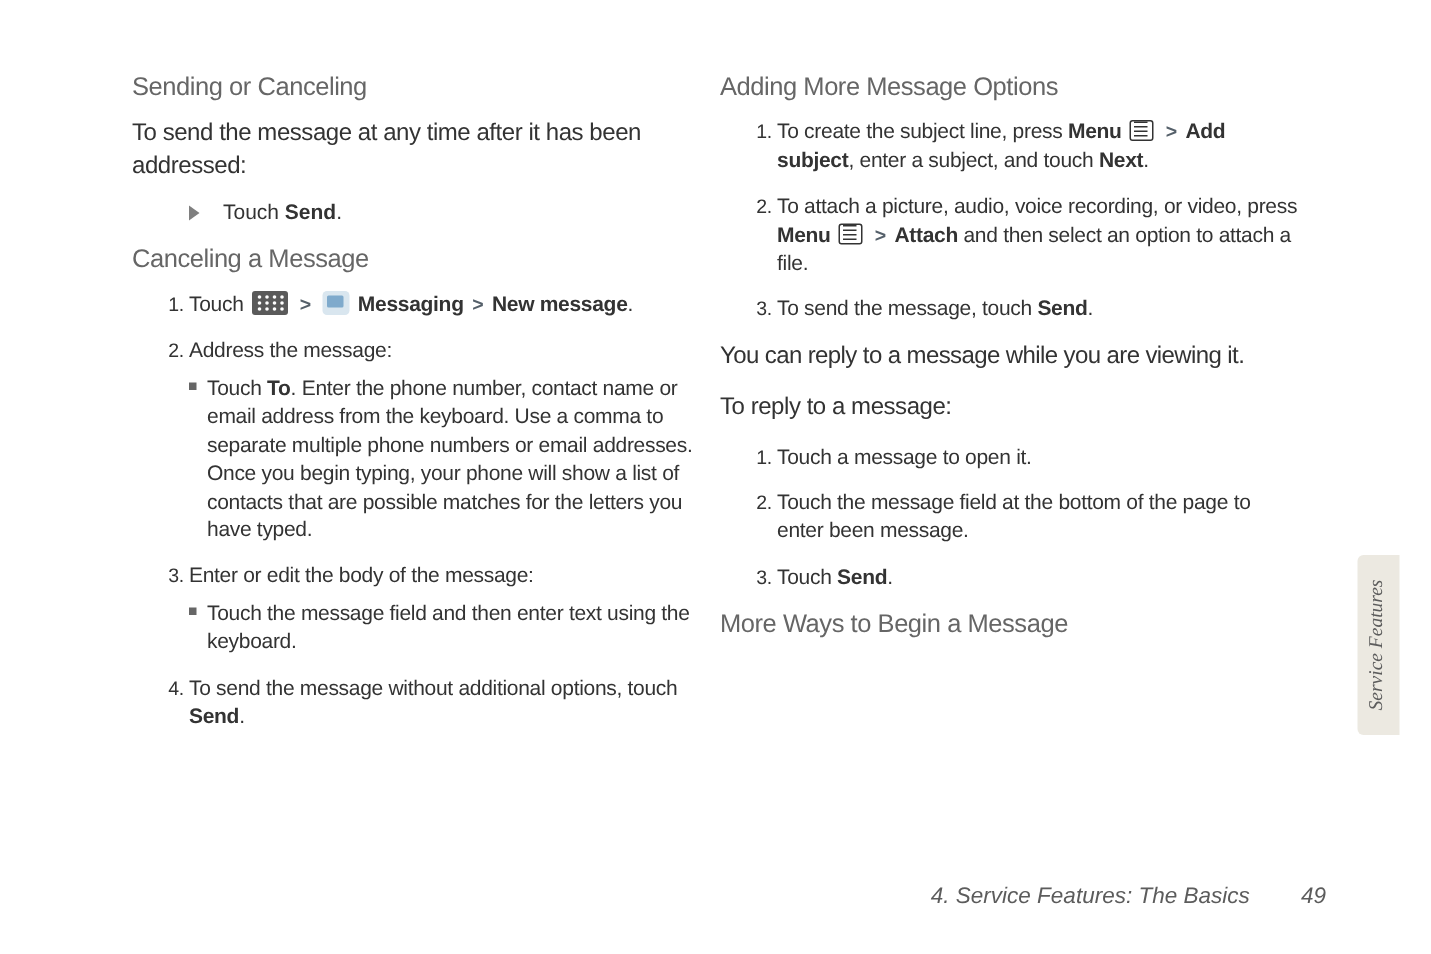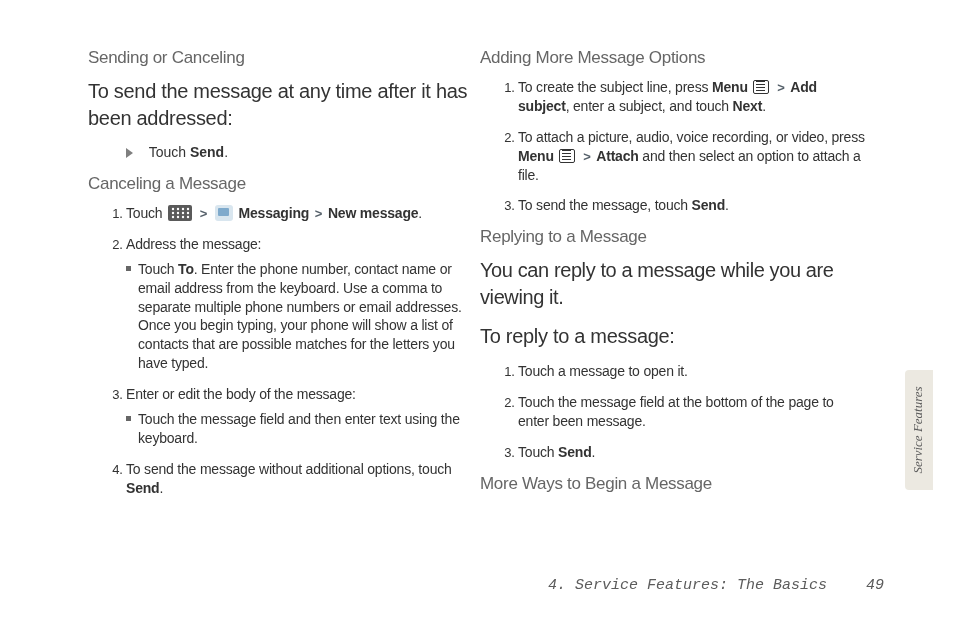--- a/index.html
+++ b/index.html
@@ -33,21 +33,21 @@
   h2 {
     font-size: 17px;
     font-weight: 400;
     color: #666666;
     margin: 0 0 10px 0;
     letter-spacing: -0.3px;
   }
   p {
     margin: 0 0 12px 0;
     line-height: 1.35;
-    font-size: 20px;
+    font-size: 16px;
     color: #333;
     letter-spacing: -0.4px;
   }
   .tight { letter-spacing: -0.3px; }
   ol {
     list-style: decimal;
     margin: 0 0 12px 0;
     padding-left: 38px;
   }
   ol > li {
@@ -170,23 +170,23 @@
   .side-label span {
     transform: rotate(-90deg);
     white-space: nowrap;
     font-style: italic;
     font-size: 13px;
     color: #5c5c5c;
     font-family: Georgia, "Times New Roman", serif;
   }
   .footer {
     position: absolute;
-    bottom: 42px;
+    bottom: 30px;
     right: 70px;
-    font-family: Liberation Mono, monospace;
+    font-family: Liberation Sans, sans-serif;
     font-style: italic;
     font-size: 15px;
     color: #5c5c5c;
   }
   .footer .pg {
     font-style: italic;
     margin-left: 30px;
   }
 </style>
 </head>
@@ -268,21 +268,20 @@
           <span>To attach a picture, audio, voice recording, or video, press </span><b>Menu</b>
           <span class="icon-menu"></span>
           <span class="gt">&gt;</span>
           <b>Attach</b><span> and then select an option to attach a file.</span>
         </li>
         <li>
           <span>To send the message, touch </span><b>Send</b><span>.</span>
         </li>
       </ol>
 
-      <h2>Replying to a Message</h2>
       <p>You can reply to a message while you are viewing it.</p>
       <p class="tight">To reply to a message:</p>
 
       <ol>
         <li>Touch a message to open it.</li>
         <li>Touch the message field at the bottom of the page to enter been message.</li>
         <li>
           <span>Touch </span><b>Send</b><span>.</span>
         </li>
       </ol>

